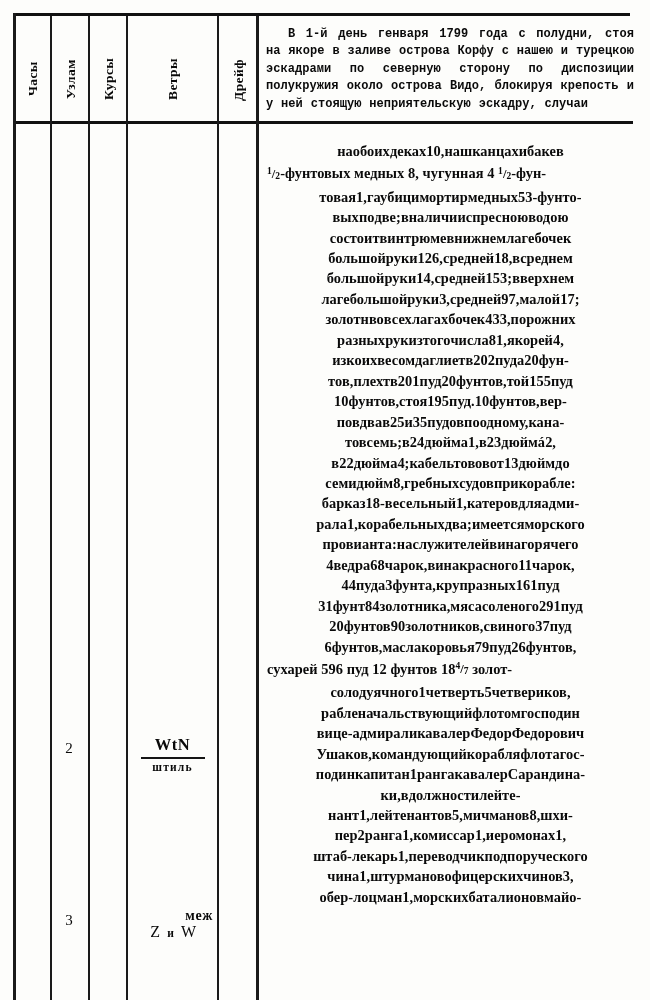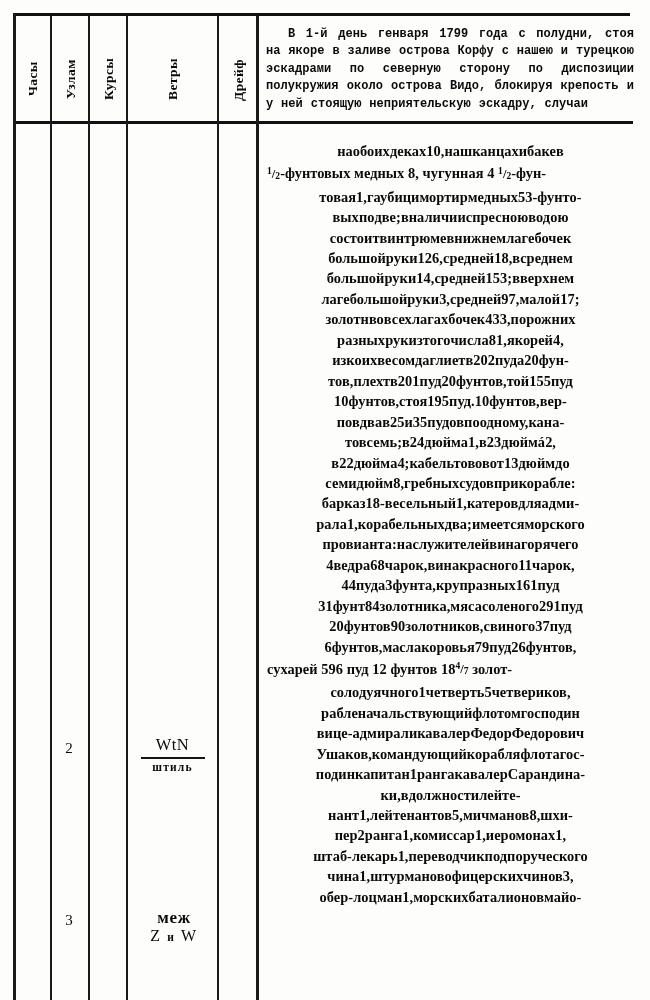--- a/index.html
+++ b/index.html
@@ -117,38 +117,39 @@
     width: 36px;
   }
   .wind-cell {
     position: absolute;
     text-align: center;
     font-weight: 700;
   }
   .wind-main {
     font-size: 16.5px;
     letter-spacing: 0.5px;
-    font-weight: 400;
+    font-weight: 700;
   }
   .wind-rule {
     height: 2px;
     background: #151515;
     margin: 2px auto 2px auto;
   }
   .wind-sub {
     font-size: 11.5px;
     font-weight: 700;
     letter-spacing: 1.2px;
   }
   .wind-sup {
-    font-size: 17px;
+    font-size: 14px;
     font-weight: 700;
     letter-spacing: 0.6px;
     display: block;
     margin-bottom: -1px;
+    text-align: right;
   }
   .wind-row2 {
     font-size: 16px;
     font-weight: 400;
     letter-spacing: 1.6px;
   }
   .wind-row2 .small-i { font-size: 11.5px; font-weight: 700; }
 </style>
 </head>
 <body>

